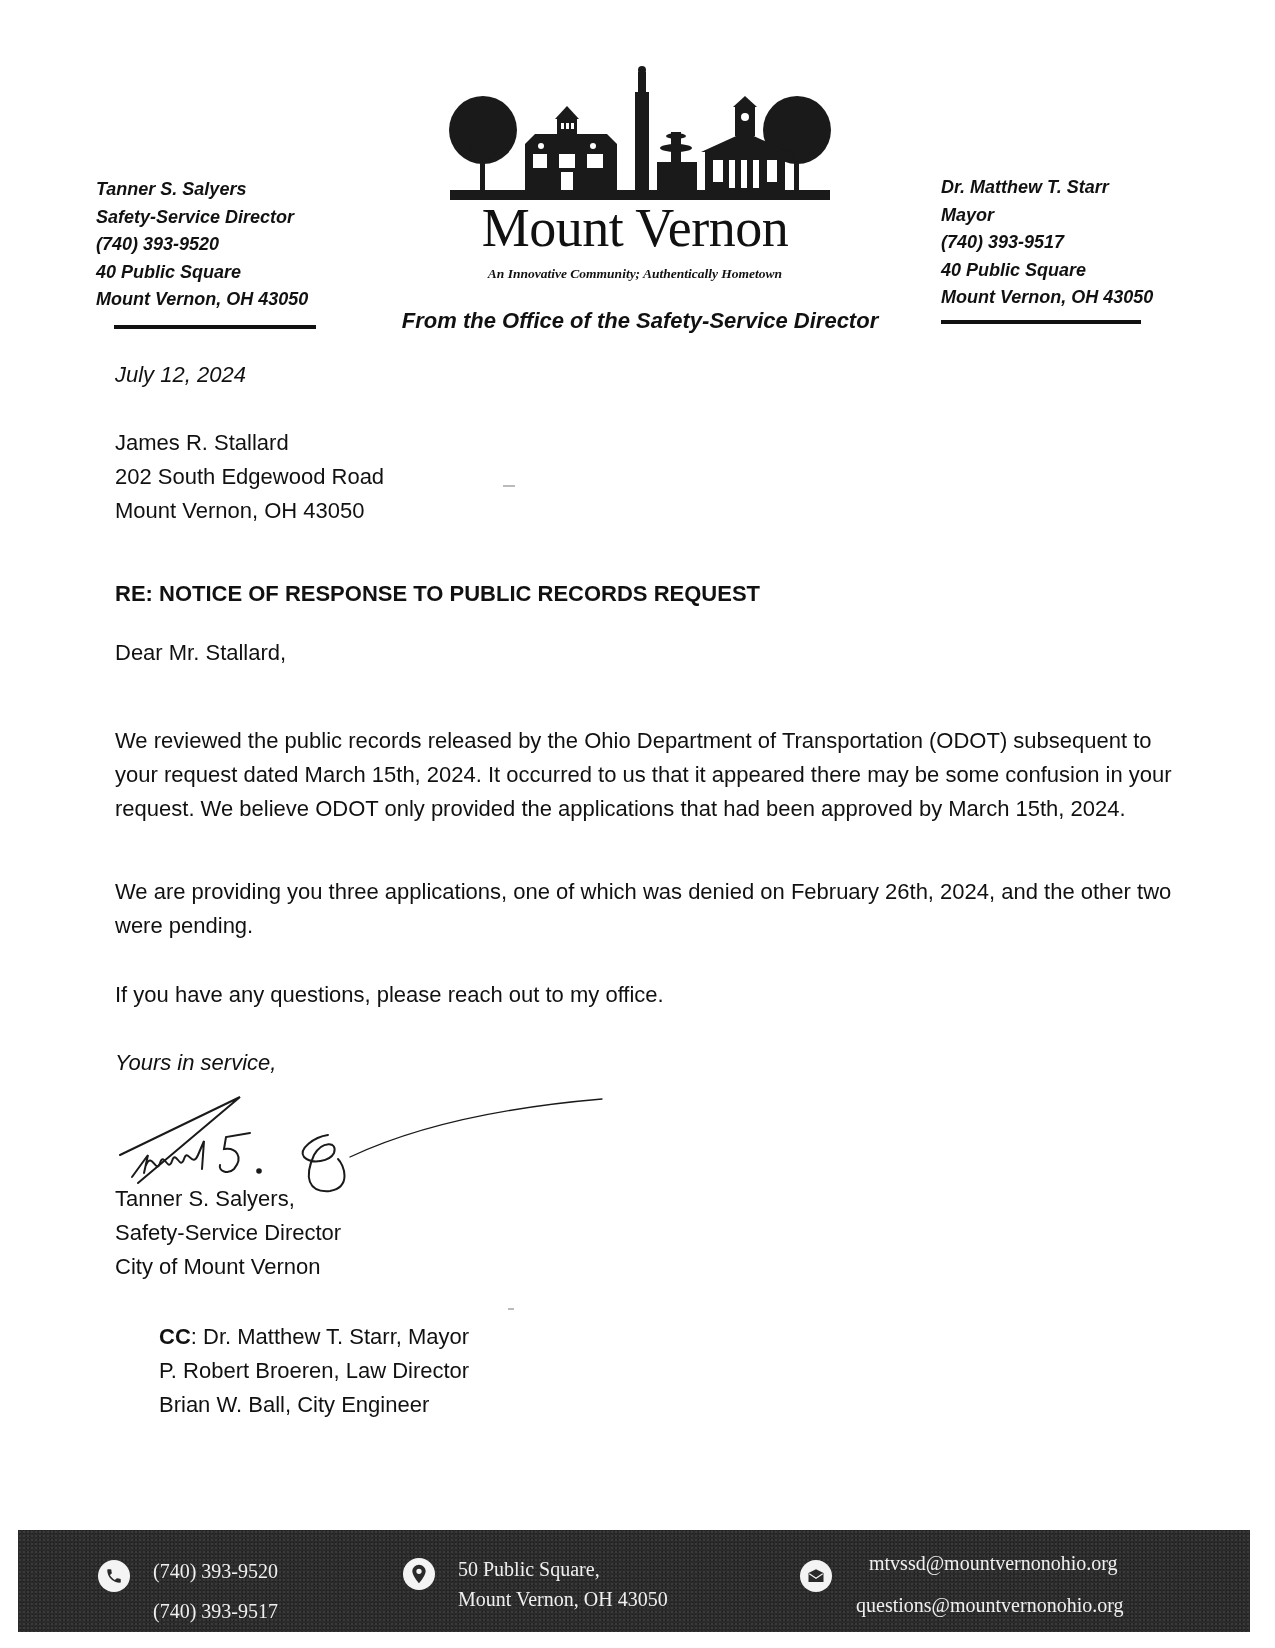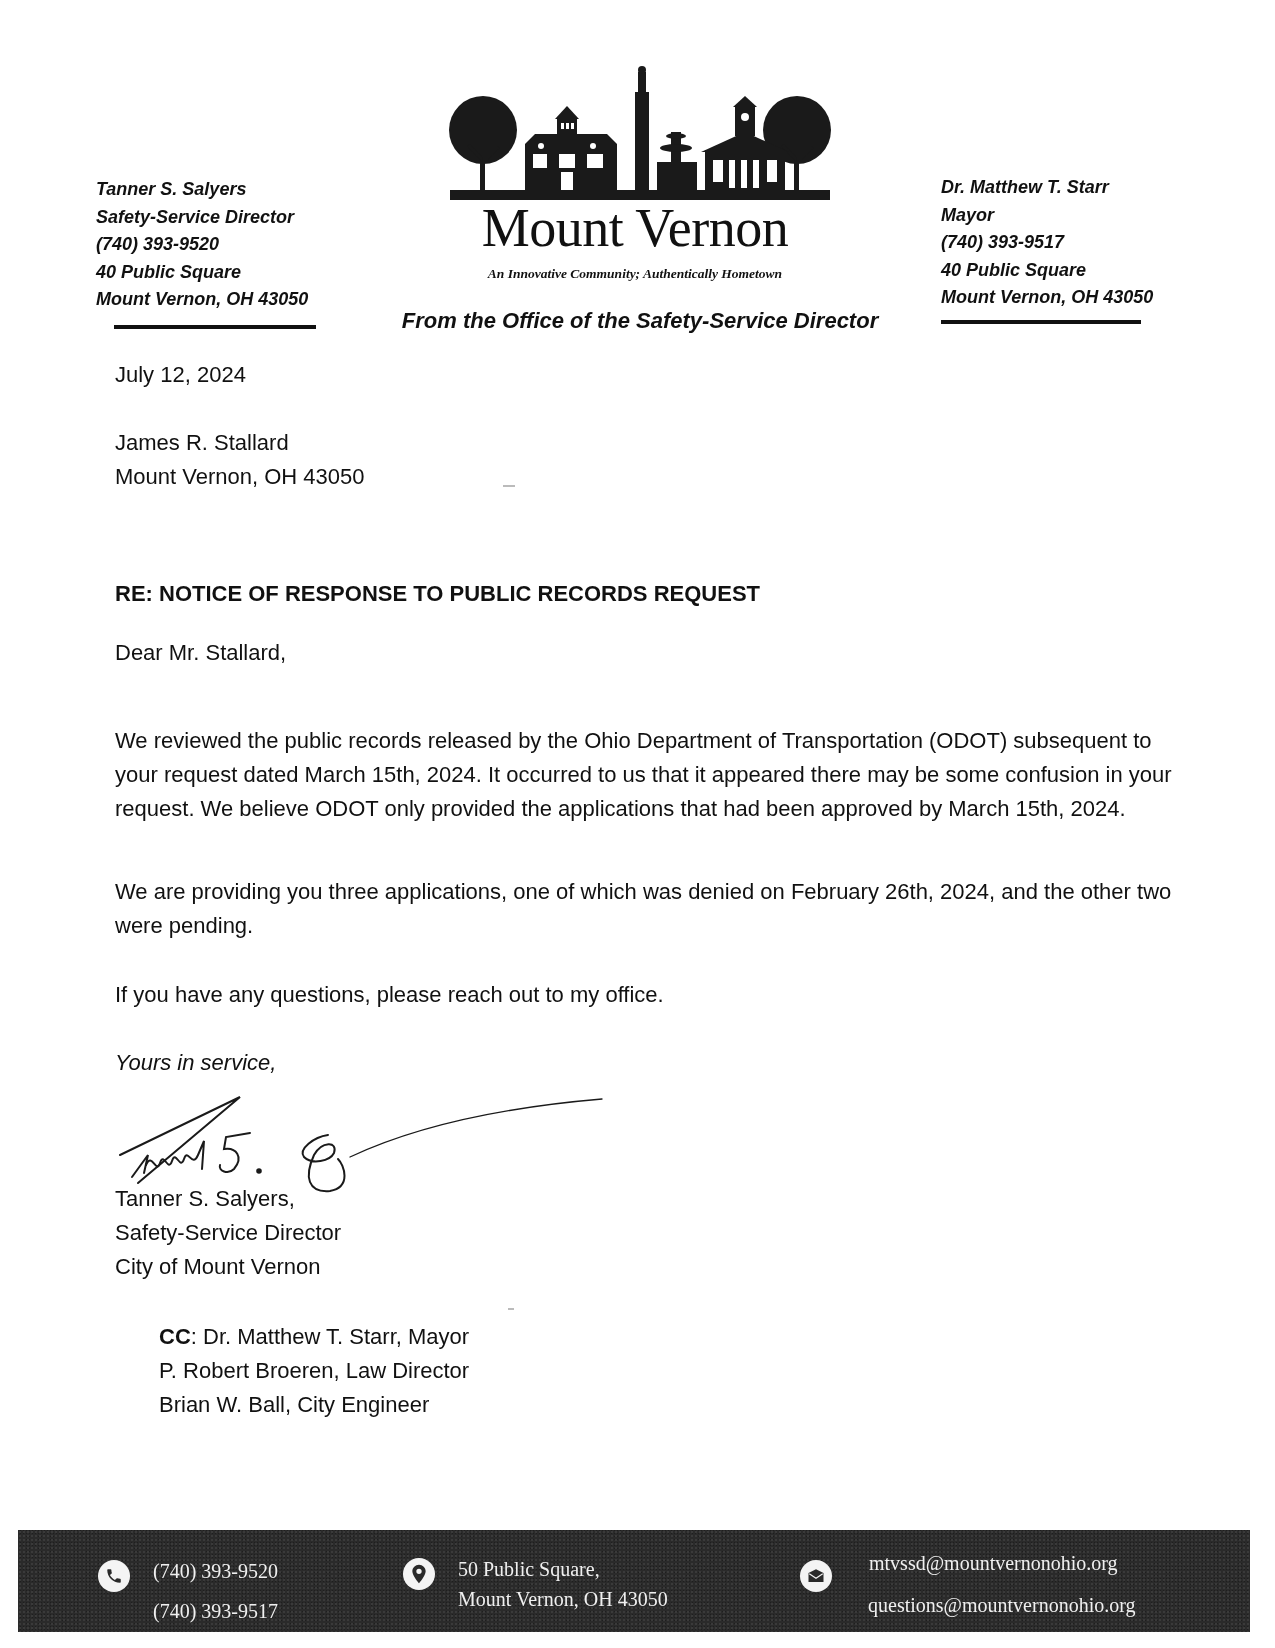--- a/index.html
+++ b/index.html
@@ -95,24 +95,25 @@
       <rect x="296" y="98" width="6" height="28"></rect>
       <rect x="308" y="98" width="6" height="28"></rect>
       <rect x="322" y="98" width="10" height="22"></rect>
   </g>
 </svg>
 
 <div class="abs city-name">Mount Vernon</div>
 <div class="abs tagline">An Innovative Community; Authentically Hometown</div>
 <div class="abs office">From the Office of the Safety-Service Director</div>
 
-<div class="abs body-text" style="top:358px;">July 12, 2024</div>
+<div class="abs body-text" style="top:358px;font-style:italic;">July 12, 2024</div>
 
 <div class="abs body-text" style="top:426px;">
   <div>James R. Stallard</div>
+  <div>202 South Edgewood Road</div>
   <div>Mount Vernon, OH 43050</div>
 </div>
 
 <div class="abs body-text subject" style="top:566px;margin-top:11px;">RE: NOTICE OF RESPONSE TO PUBLIC RECORDS REQUEST</div>
 
 <div class="abs body-text" style="top:636px;">Dear Mr. Stallard,</div>
 
 <div class="abs body-text para" style="top:704px;margin-top:20px;">We reviewed the public records released by the Ohio Department of Transportation (ODOT) subsequent to your request dated March 15th, 2024. It occurred to us that it appeared there may be some confusion in your request. We believe ODOT only provided the applications that had been approved by March 15th, 2024.</div>
 <div class="abs body-text para" style="top:875px;">We are providing you three applications, one of which was denied on February 26th, 2024, and the other two were pending.</div>
 <div class="abs body-text para" style="top:978px;">If you have any questions, please reach out to my office.</div>
@@ -163,14 +164,14 @@
   <div class="f-text" style="left:440px; top:26px;">50 Public Square,</div>
   <div class="f-text" style="left:440px; top:56px;">Mount Vernon, OH 43050</div>
 
   <div class="f-icon" style="left:782px; top:30px;">
     <svg width="18" height="16" viewBox="0 0 24 20">
         <path fill="#2a2a2a" d="M2 6l10-5 10 5v12H2z"></path>
         <path fill="none" stroke="#f4f4f4" stroke-width="1.6" d="M3 7l9 6 9-6"></path>
       </svg>
   </div>
   <div class="f-text" style="left:851px; top:20px;text-align:right;">mtvssd@mountvernonohio.org</div>
-  <div class="f-text" style="left:838px; top:62px;margin-left:12px;">questions@mountvernonohio.org</div>
+  <div class="f-text" style="left:838px; top:62px;">questions@mountvernonohio.org</div>
 </div>
 
 </body></html>

